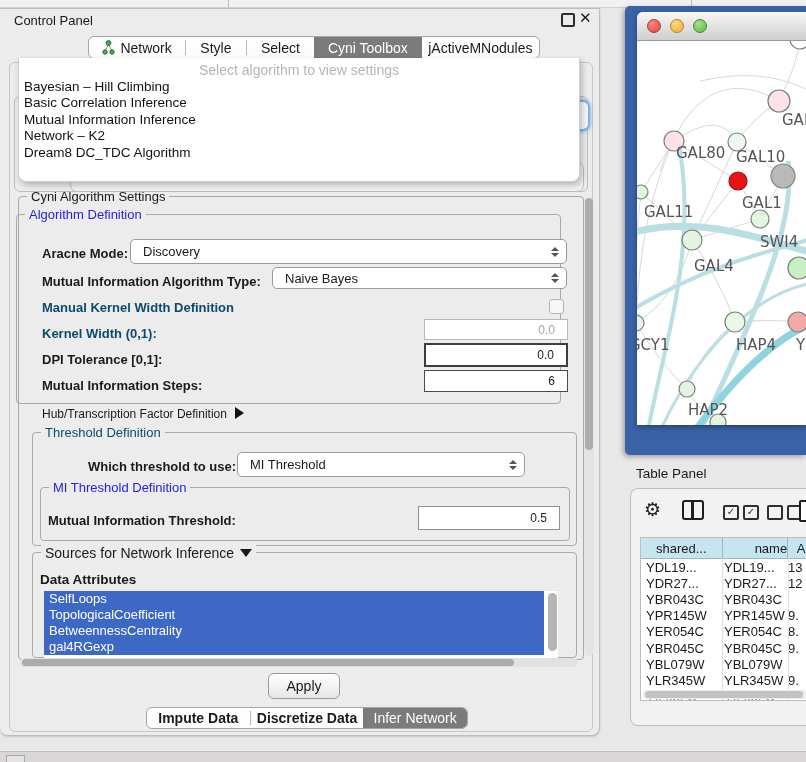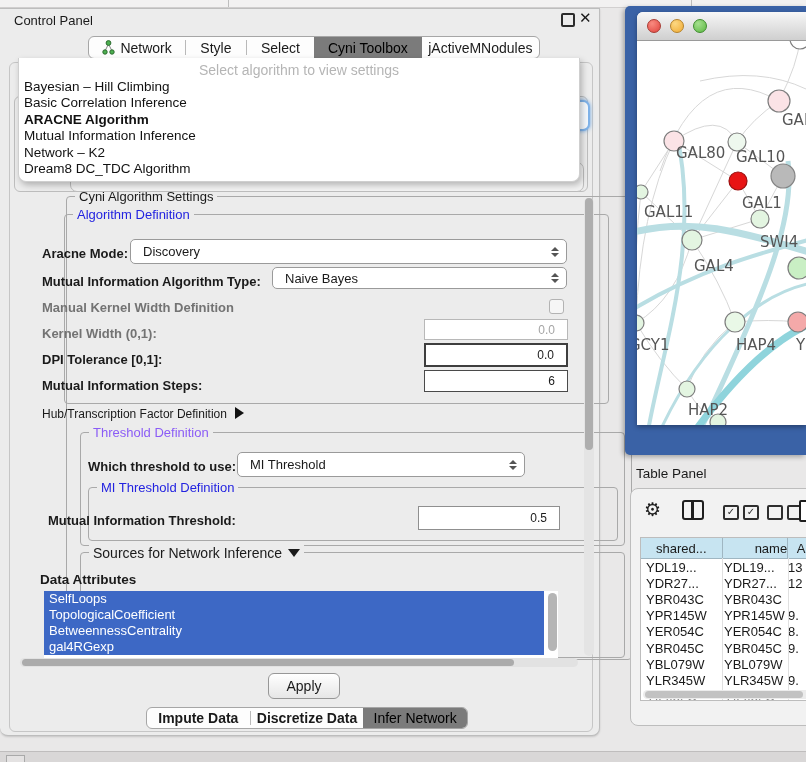--- a/index.html
+++ b/index.html
@@ -2,36 +2,36 @@
 <html><head>
 <meta charset="utf-8">
 <style>
   html,body{margin:0;padding:0;}
   body{width:806px;height:762px;position:relative;overflow:hidden;
        font-family:"Liberation Sans","DejaVu Sans",sans-serif;
        background:#e9e8e8;color:#1a1a1a;}
   .abs{position:absolute;}
   .b{font-weight:bold;}
   .lbl{font-size:13px;white-space:nowrap;}
-  .gray{color:#737373;}
-  .groupbox{position:absolute;border:1px solid #a9a9a9;border-radius:4px;margin-left:48px;}
+  .gray{color:#0c4a6e;}
+  .groupbox{position:absolute;border:1px solid #a9a9a9;border-radius:4px;}
   .gtitle{position:absolute;top:-8px;left:8px;background:#ececec;padding:0 4px;font-size:13px;white-space:nowrap;}
   .combo{position:absolute;background:#fff;border:1px solid #9a9a9a;border-radius:5px;
          display:flex;align-items:center;font-size:13px;padding-left:12px;box-sizing:border-box;}
   .stepper{position:absolute;right:7px;top:50%;transform:translateY(-50%);display:flex;flex-direction:column;gap:2px;}
   .stepper i{width:0;height:0;border-left:4px solid transparent;border-right:4px solid transparent;display:block;}
   .stepper .up{border-bottom:4px solid #555;}
   .stepper .dn{border-top:4px solid #555;}
   .fld{position:absolute;background:#fff;box-sizing:border-box;font-size:12px;
        display:flex;align-items:center;justify-content:flex-end;padding-right:12px;}
   .tri-r{display:inline-block;width:0;height:0;border-top:6px solid transparent;border-bottom:6px solid transparent;
          border-left:9px solid #111;margin-left:8px;vertical-align:-1px;}
   .tri-d{display:inline-block;width:0;height:0;border-left:6px solid transparent;border-right:6px solid transparent;
          border-top:8px solid #1a1a1a;margin-left:6px;vertical-align:1px;}
-  .seltab{background:#7b7b7b;color:#000000;}
+  .seltab{background:#7b7b7b;color:#ffffff;}
   .tabseg{display:flex;align-items:center;justify-content:center;height:100%;font-size:14px;white-space:nowrap;}
   .vline{width:1px;background:#b9b9b9;height:70%;align-self:center;}
   .listitem{height:16px;background:#3d68c5;color:#fff;font-size:13px;line-height:16px;padding-left:5px;white-space:nowrap;}
   .ddl-item{height:16.4px;line-height:16.4px;font-size:13.5px;padding-left:5px;white-space:nowrap;color:#111;}
   .chk{position:absolute;width:13px;height:13px;border:1px solid #b3b3b3;border-radius:3px;background:#f6f6f6;}
   .cbx{width:12px;height:11px;border:2px solid #2e2e2e;border-radius:2px;font-size:10px;line-height:10px;
        text-align:center;color:#2e2e2e;font-weight:bold;display:inline-block;}
 </style>
 </head>
 <body>
@@ -84,21 +84,20 @@
 <div class="abs" style="left:14px;top:96px;width:572px;height:94px;border:1px solid #bdbdbd;border-radius:6px;z-index:4;"></div>
 <div class="abs" style="left:80px;top:100px;width:506px;height:27px;border:2px solid #7fb2e8;border-radius:7px;background:#f4f8fc;
             box-shadow:0 0 4px #6aa3e0;z-index:5;"></div>
 <div class="abs" style="left:70px;top:162px;width:512px;height:28px;border:1px solid #bdbdbd;border-radius:7px;background:#f2f2f2;z-index:4;"></div>
 
 <div class="abs" style="left:18px;top:58px;width:560px;height:123px;background:#fff;border:1px solid #cfcfcf;border-top:none;
             border-radius:0 0 8px 8px;box-shadow:2px 3px 6px rgba(0,0,0,.25);z-index:10;">
   <div style="text-align:center;color:#b5b5b5;font-size:14px;padding-top:4px;height:17px;">Select algorithm to view settings</div>
   <div class="ddl-item">Bayesian – Hill Climbing</div>
   <div class="ddl-item">Basic Correlation Inference</div>
-  <div class="ddl-item b">ARACNE Algorithm</div>
   <div class="ddl-item">Mutual Information Inference</div>
   <div class="ddl-item">Network – K2</div>
   <div class="ddl-item">Dream8 DC_TDC Algorithm</div>
 </div>
 
 <div class="groupbox" style="left:18px;top:196px;width:564px;height:462px;">
   <span class="gtitle">Cyni Algorithm Settings</span>
 </div>
 
 <div class="groupbox" style="left:16px;top:214px;width:543px;height:188px;">
@@ -133,21 +132,21 @@
 <div class="fld" style="left:424px;top:343px;width:144px;height:24px;border:2px solid #3e3e3e;">0.0</div>
 
 <div class="abs lbl b" style="left:42px;top:378px;">Mutual Information Steps:</div>
 <div class="fld" style="left:424px;top:370px;width:144px;height:22px;border:1px solid #4a4a4a;">6</div>
 
 <div class="abs lbl" style="left:42px;top:407px;font-size:12px;">
   <span>Hub/Transcription Factor Definition</span><span class="tri-r"></span>
 </div>
 
 <div class="groupbox" style="left:32px;top:432px;width:543px;height:112px;">
-  <span class="gtitle" style="color:#8b5cf6;">Threshold Definition</span>
+  <span class="gtitle" style="color:#0c4a6e;">Threshold Definition</span>
 </div>
 
 <div class="abs lbl b" style="left:88px;top:459px;">Which threshold to use:</div>
 <div class="combo" style="left:237px;top:452px;width:288px;height:25px;">
   <span>MI Threshold</span>
   <span class="stepper">
       <i class="up"></i>
       <i class="dn"></i>
     </span>
 </div>

